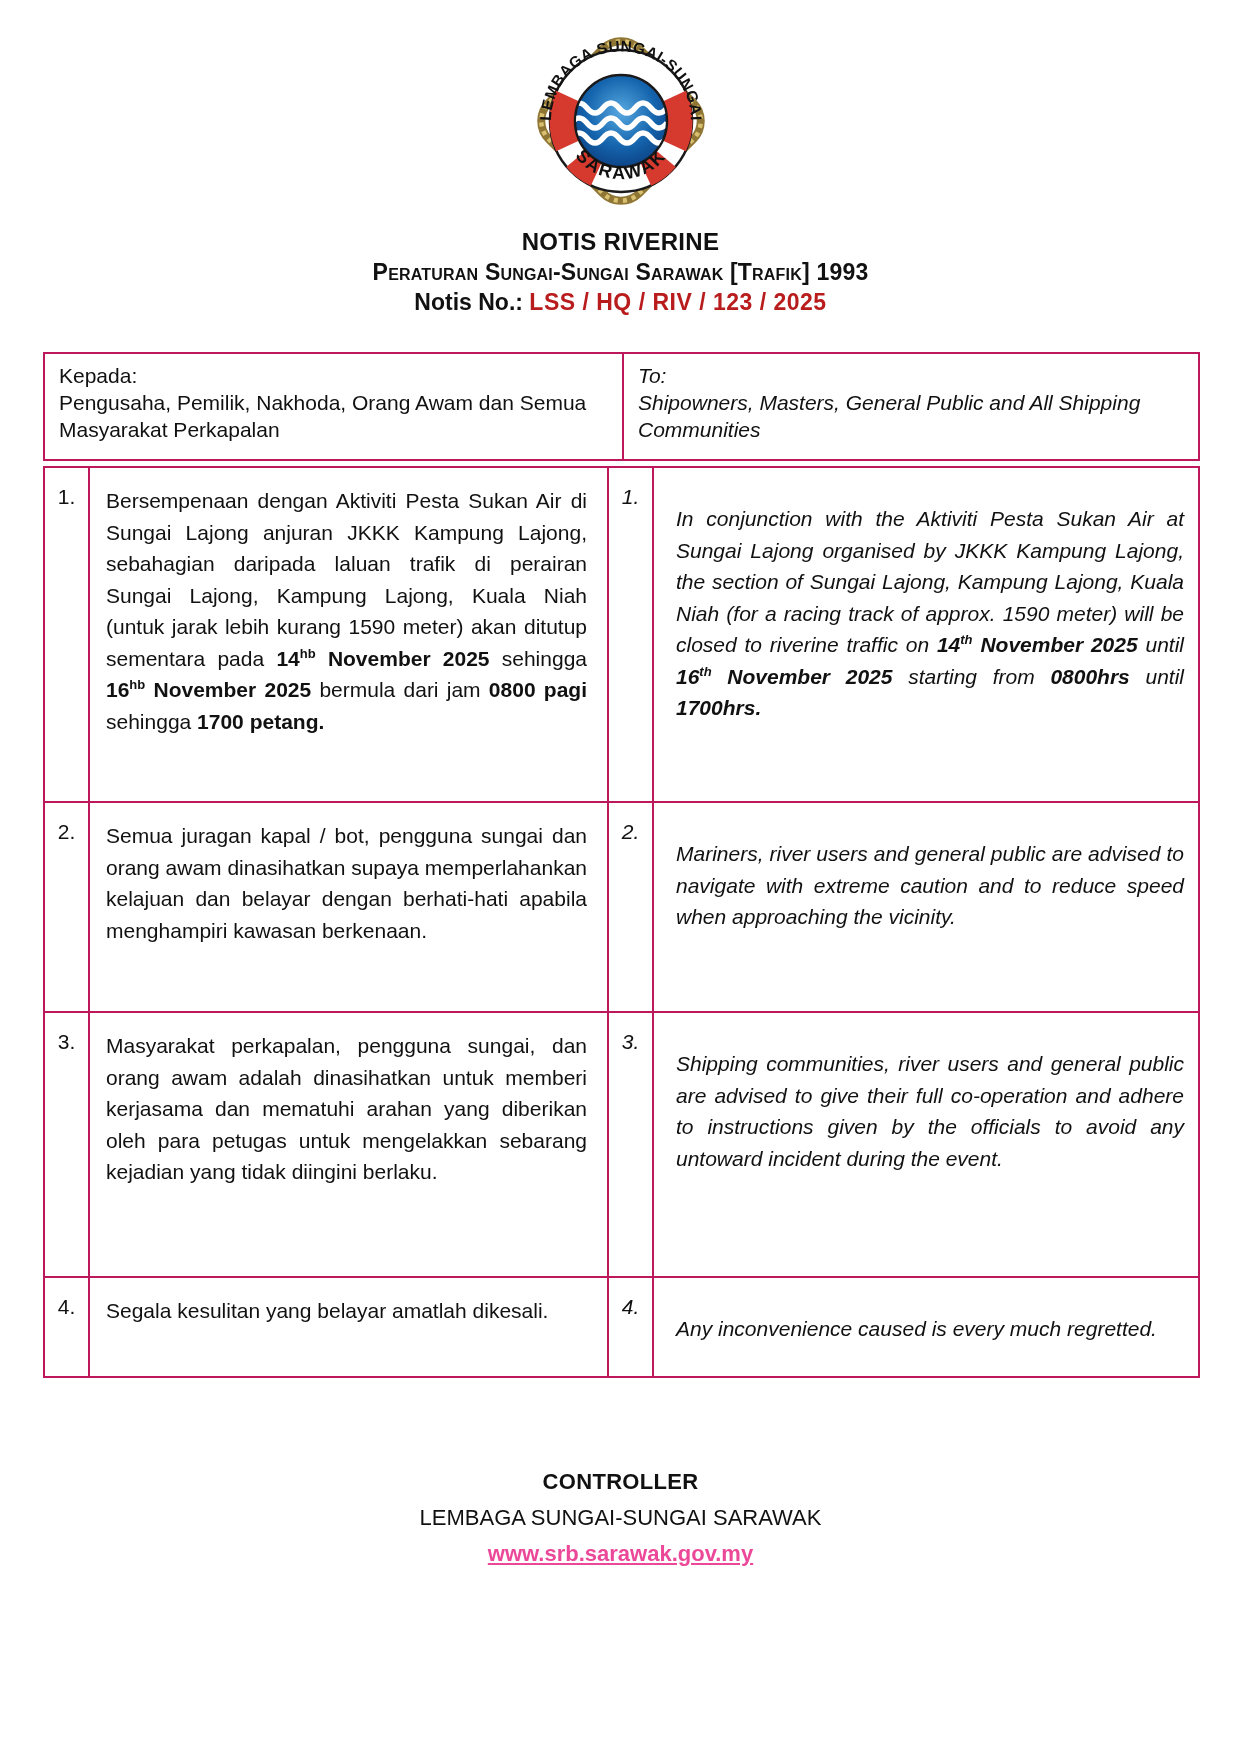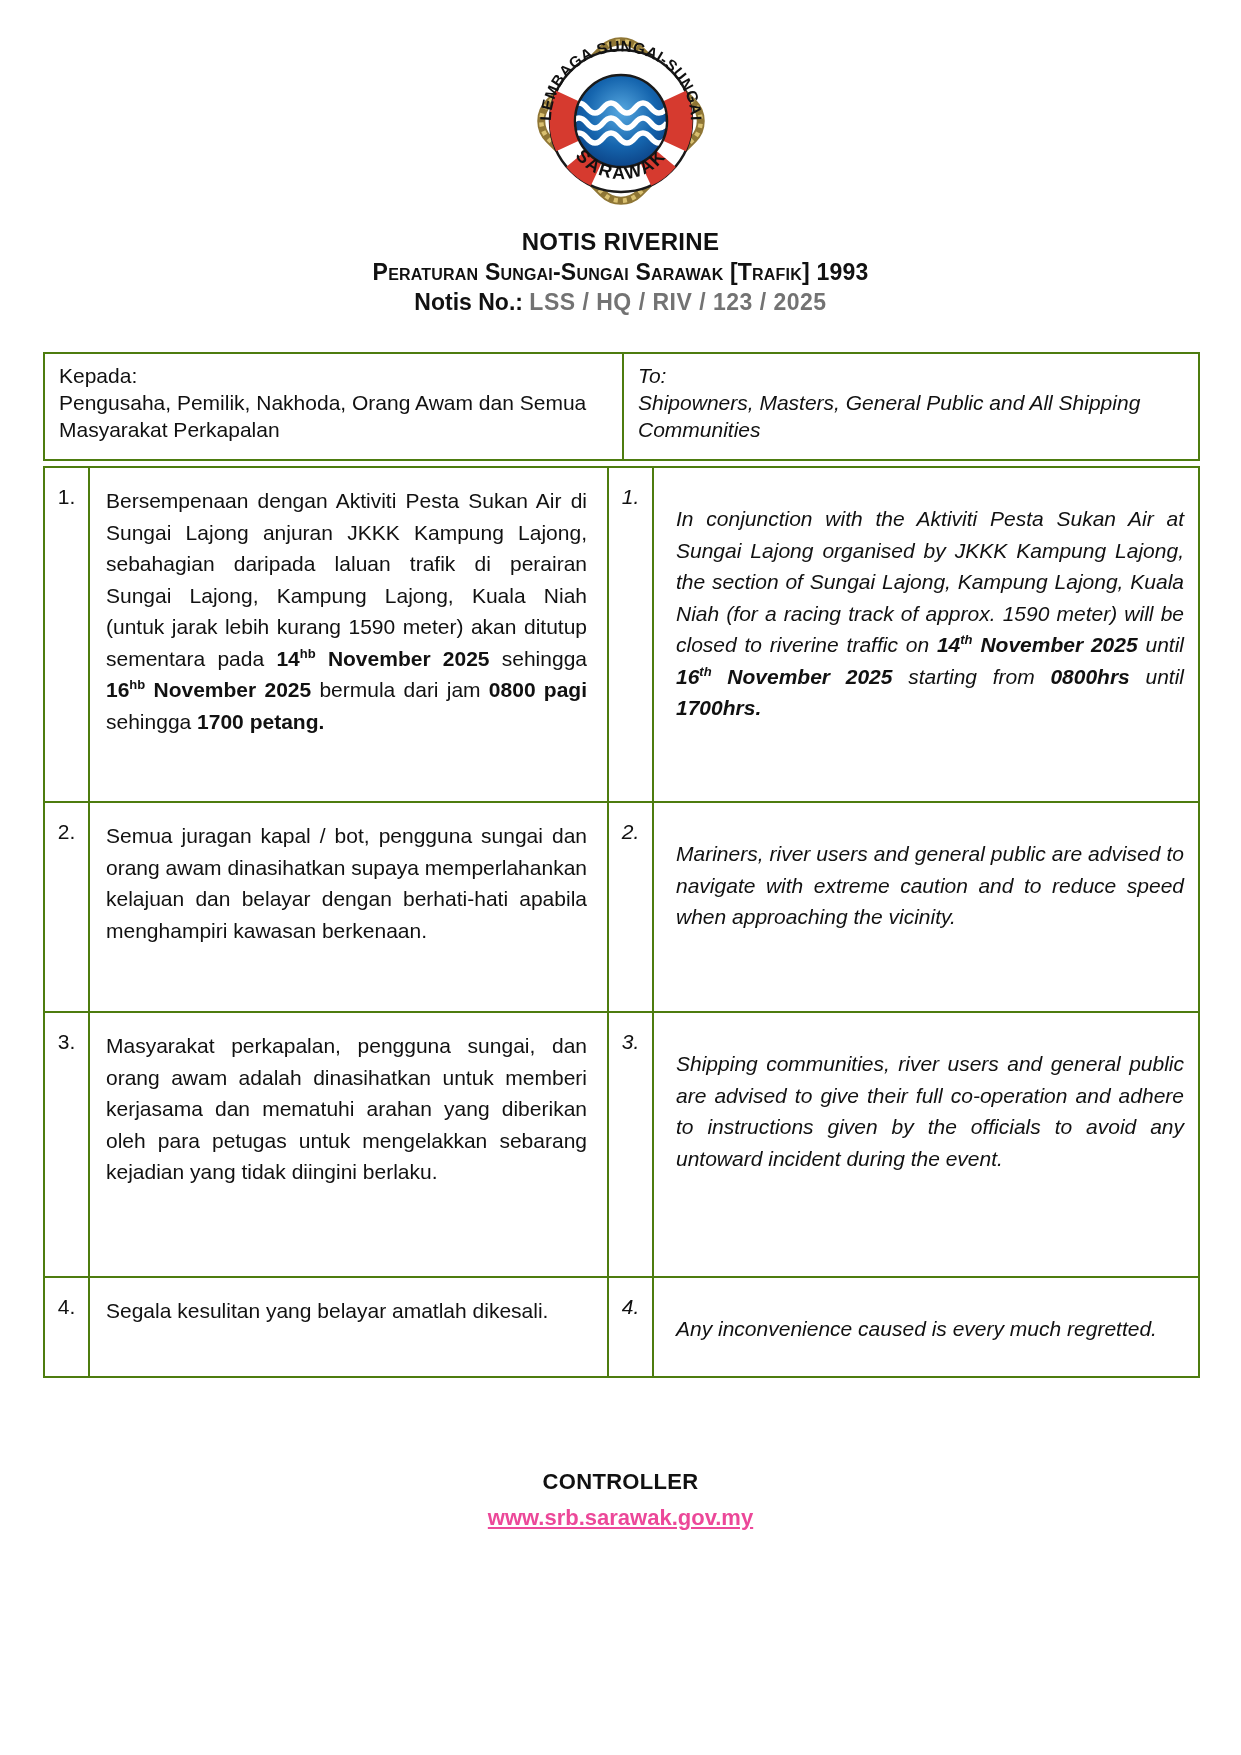--- a/index.html
+++ b/index.html
@@ -9,21 +9,21 @@
   .logo-wrap{width:200px;margin:28px auto 0;}
   .logo-wrap svg{display:block;}
 
   .title-block{text-align:center;margin-top:10px;}
   .doc-title{font-size:24px;font-weight:bold;letter-spacing:.3px;}
   .doc-reg{font-size:23px;font-weight:bold;font-variant:small-caps;margin-top:3px;letter-spacing:.2px;}
   .doc-notice{font-size:23px;font-weight:bold;margin-top:3px;}
   .doc-notice .val{letter-spacing:.5px;}
 
   table{border-collapse:collapse;table-layout:fixed;width:1155px;}
-  td{vertical-align:top;border:2px solid #4d7c0f;}
+  td{vertical-align:top;border:2px solid #be185d;}
 
   .addr-table{margin-top:36px;}
   .addr-table td{padding:8px 14px 16px;font-size:21px;line-height:27px;}
   .addr-table .en{font-style:italic;border-radius:8px;}
 
   .main-table{margin-top:5px;}
   .subject-cell{text-align:center;font-weight:bold;font-size:21.5px;line-height:37px;padding:16px 60px 56px;}
   .num-cell{text-align:center;font-size:21px;padding-top:17px;}
   .num-cell.en{font-style:italic;}
   .text-cell{font-size:21px;line-height:31.5px;text-align:justify;padding:17px 20px 12px 16px;}
@@ -89,21 +89,21 @@
         <textPath href="#arcBottom" startOffset="50%" text-anchor="middle">SARAWAK</textPath>
       </text>
     </svg>
   </div>
 
   <div class="title-block">
     <div class="doc-title">NOTIS RIVERINE</div>
     <div class="doc-reg">Peraturan Sungai-Sungai Sarawak [Trafik] 1993</div>
     <div class="doc-notice">
       <span>Notis No.:</span>
-      <span class="val" style="color: #737373;">LSS / HQ / RIV / 123 / 2025</span>
+      <span class="val" style="color: #b91c1c;">LSS / HQ / RIV / 123 / 2025</span>
     </div>
   </div>
 
   <table class="addr-table">
     <colgroup>
         <col style="width:579px">
         <col style="width:576px">
       </colgroup>
     <tbody>
         <tr>
@@ -149,16 +149,17 @@
       <td class="num-cell">4.</td>
       <td class="text-cell"><span>Segala kesulitan yang belayar amatlah dikesali.</span></td>
       <td class="num-cell en">4.</td>
       <td class="text-cell en"><span>Any inconvenience caused is every much regretted.</span></td>
     </tr>
   </tbody>
     </table>
 
   <div class="footer">
     <div class="controller">CONTROLLER</div>
+    <div>LEMBAGA SUNGAI-SUNGAI SARAWAK</div>
     <div><a style="color: #ec4899; margin-top: 42px;">www.srb.sarawak.gov.my</a></div>
   </div>
 
 </div>
 
 </body></html>

